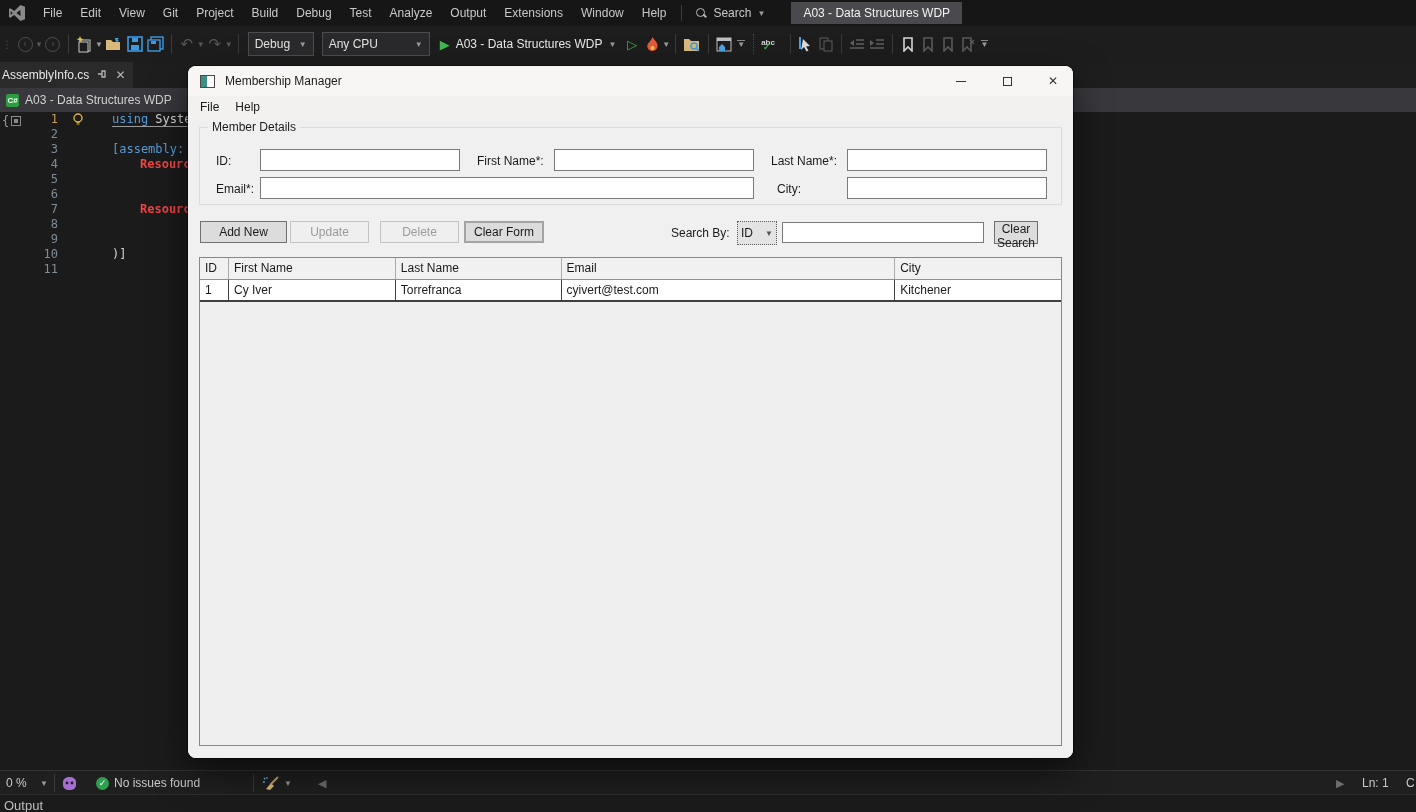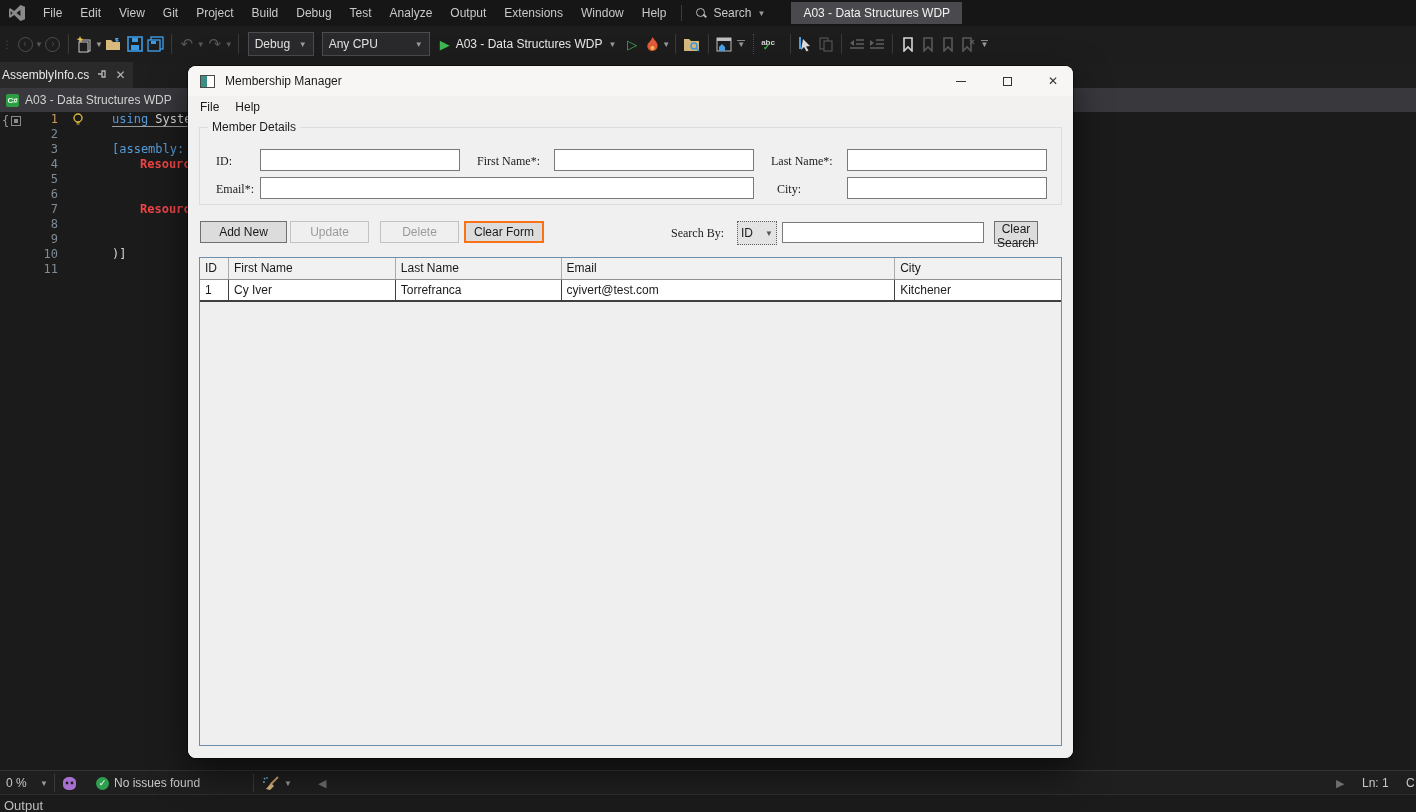--- a/index.html
+++ b/index.html
@@ -99,28 +99,28 @@
   .glyph-min { width:10px; height:1px; background:#333; display:inline-block; }
   .glyph-max { width:9px; height:9px; border:1px solid #333; display:inline-block; }
   #dlg-menubar { position:absolute; left:0; top:30px; width:885px; height:22px; background:#f2f1f0;
      display:flex; align-items:center; }
   .dlg-menu-item { padding:0 8px; }
   #dlg-client { position:absolute; left:0; top:52px; width:885px; height:640px; background:#f0f0f0; }
 
   #groupbox { position:absolute; left:11px; top:9px; width:863px; height:78px;
      border:1px solid #dcdcdc; }
   #group-title { position:absolute; left:8px; top:-8px; background:#f0f0f0; padding:0 4px; }
-  .fld-label { position:absolute; height:22px; line-height:22px;font-family:Liberation Serif, serif; }
+  .fld-label { position:absolute; height:22px; line-height:22px; }
   .tb { position:absolute; height:22px; border:1px solid #7a7a7a; background:#fff; font-size:12px;
      padding:0 4px; font-family:"Liberation Sans", sans-serif; }
 
   .btn { position:absolute; height:22px; background:#dcdcdc; border:1px solid #707070;
      font-size:12px; color:#1a1a1a; text-align:center; font-family:"Liberation Sans", sans-serif; }
   .btn.disabled { background:#efefef; border-color:#c3c3c3; color:#9b9b9b; }
-  .btn.bold { border:2px solid #f97316; }
+  .btn.bold { border:2px solid #a3a3a3; }
 
   #search-combo { position:absolute; left:549px; top:103px; width:40px; height:24px;
      border:1px dotted #606060; background:#e3e3e3; display:flex; align-items:center;
      justify-content:space-between; padding:0 3px; }
   #search-combo .arrow { font-size:8px; color:#555; }
 
   #grid { position:absolute; left:11px; top:139px; width:863px; height:489px;
      border:1px solid #6c8eae; background:#efefef; }
   #grid-header { display:flex; height:22px; background:#f1f1f1; border-bottom:1px solid #8f8f8f; }
   .hcell { border-right:1px solid #ababab; padding:3px 0 0 5px; overflow:hidden; white-space:nowrap; }

